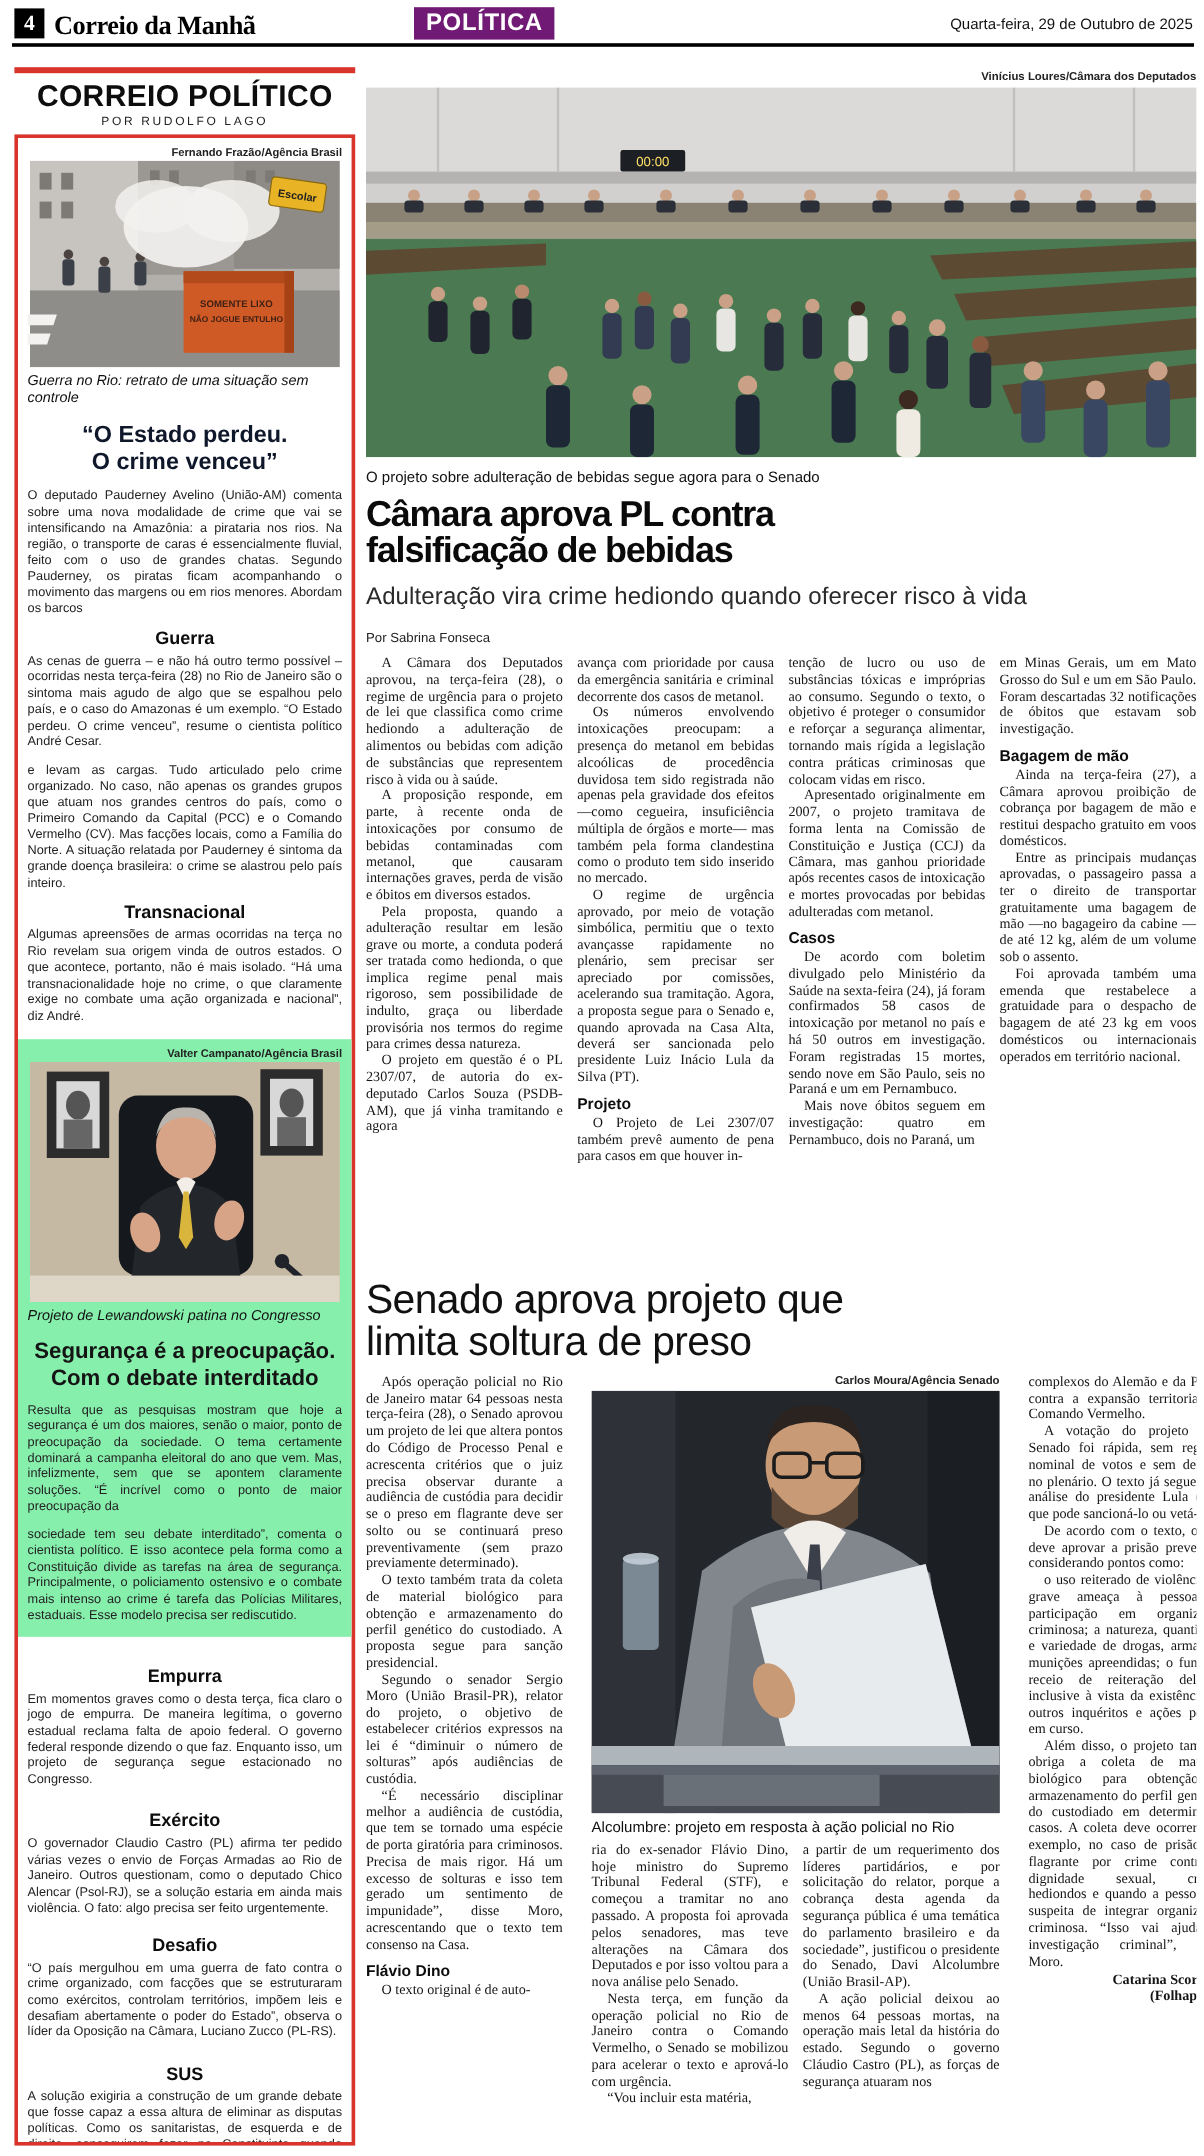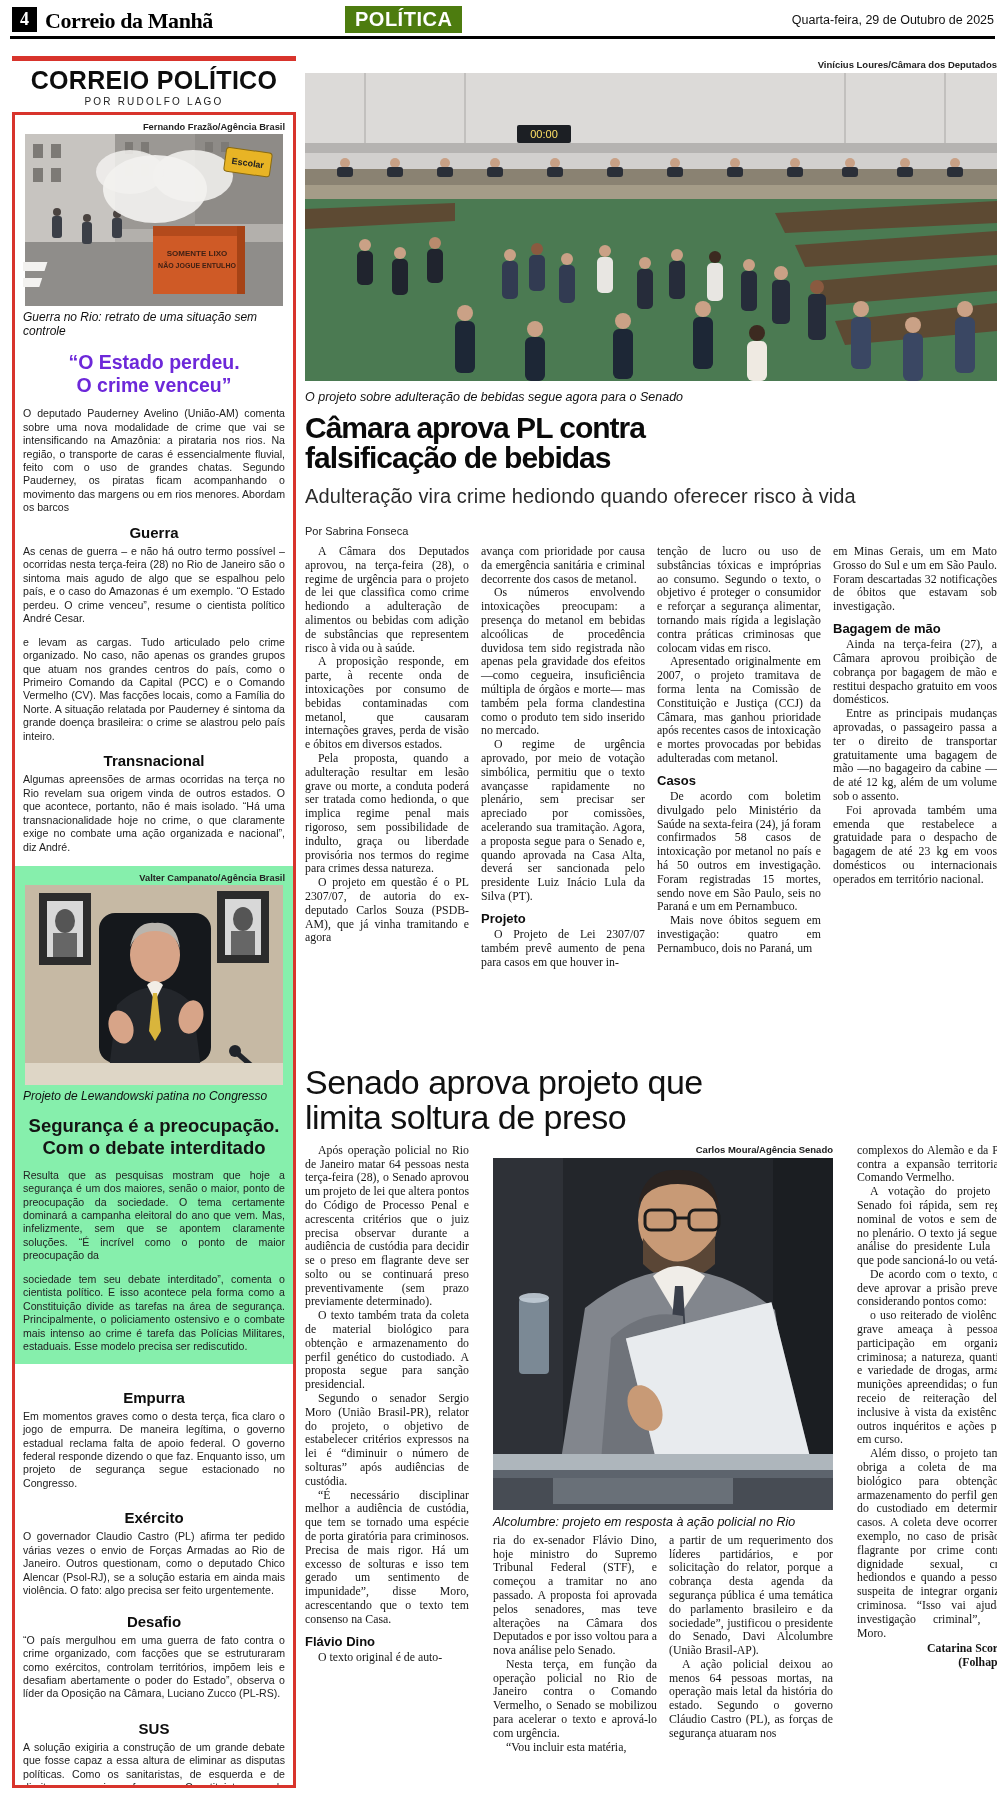--- a/index.html
+++ b/index.html
@@ -7,46 +7,46 @@
   .sheet { position:relative; width:1003px; height:1797px; background:#fff;
            font-family:"Liberation Sans",sans-serif; color:#1a1a1a; overflow:hidden; }
 
   
   .hdr-rule { position:absolute; left:10px; right:8px; top:36px; height:3px; background:#000; }
   .pagenum { position:absolute; left:12px; top:7px; width:25px; height:25px; background:#000; color:#fff;
              font-family:"Liberation Serif",serif; font-weight:bold; font-size:18px;
              display:flex; align-items:center; justify-content:center; }
   .masthead { position:absolute; left:45px; top:8px; font-family:"Liberation Serif",serif;
               font-weight:bold; font-size:22px; letter-spacing:-0.4px; color:#000; }
-  .section-box { position:absolute; left:345px; top:6px; min-width:112px; height:27px; background:#4d7c0f;
+  .section-box { position:absolute; left:345px; top:6px; min-width:112px; height:27px; background:#701a75;
                  color:#fff; font-weight:bold; font-size:20px; letter-spacing:0.5px; padding:0 10px;
                  display:flex; align-items:center; justify-content:center; }
   .hdr-date { position:absolute; right:9px; top:13px; font-size:12.5px; color:#111; }
 
   
   .cp { position:absolute; left:12px; top:56px; width:284px; }
   .cp-rule { height:5px; background:#d8342c; }
   .cp-title { text-align:center; font-size:25px; font-weight:800; letter-spacing:0.3px; margin-top:5px; color:#0d0d0d; }
   .cp-byline { text-align:center; font-size:10px; letter-spacing:2.2px; color:#222; margin-top:1px; }
   .cp-box { margin-top:5px; border:3px solid #d8342c; padding:7px 8px 8px; height:1676px; overflow:hidden; }
   .credit { font-size:9.3px; font-weight:bold; text-align:right; color:#222; margin-bottom:2px; }
   .cp-caption { font-style:italic; font-size:12px; font-weight:500; margin-top:4px; color:#101010; }
-  .cp-head1 { text-align:center; font-size:19.5px; font-weight:600; line-height:1.16; margin:13px 0 11px; color:#6d28d9; }
+  .cp-head1 { text-align:center; font-size:19.5px; font-weight:600; line-height:1.16; margin:13px 0 11px; color:#0f172a; }
   .twocol { display:flex; gap:10px; text-align:justify; font-size:10.6px; line-height:1.27; color:#222;flex-direction:column; }
   .twocol .c { flex:1; min-width:0; }
   .sec-head { text-align:center; font-weight:700; font-size:15px; margin:8px 0 3px; color:#0d0d0d; }
   .pinkblk { background:#86efac; margin:12px -8px 16px; padding:7px 8px 10px; }
   .pink-head { text-align:center; font-size:18.5px; font-weight:600; line-height:1.18; margin:12px 0 10px; color:#141414; }
   .photo-frame { width:100%; display:block; }
 
   
   .main { position:absolute; left:305px; top:59px; width:692px; }
   .m-credit { font-size:9.5px; font-weight:bold; text-align:right; color:#222; }
   .m-photo { margin-top:3px; }
-  .m-caption { font-style:italic; font-size:12.5px; font-weight:500; margin-top:5px; color:#101010; }
+  .m-caption { font-size:12.5px; font-weight:500; margin-top:5px; color:#101010; }
   .m-headline { margin-top:9px; font-size:30px; font-weight:700; letter-spacing:-1px; line-height:1.0; color:#0a0a0a; }
   .m-subhead { margin-top:12px; font-size:20px; font-weight:400; color:#2b2b2b; letter-spacing:0.1px; }
   .m-byline { margin-top:17px; font-size:11px; color:#222; }
   .serif-cols { display:flex; gap:12px; margin-top:8px; }
   .serif-col { flex:1; min-width:0; font-family:"Liberation Serif",serif; font-size:11.8px;
                line-height:1.17; text-align:justify; color:#141414; }
   .serif-col p { text-indent:13px; }
   .serif-col p.noind { text-indent:0; }
   .col-h { font-family:"Liberation Sans",sans-serif; font-weight:700; font-size:13px; margin:7px 0 2px; text-indent:0; color:#0d0d0d; }
   .beb-cols { height:498px; overflow:hidden; }

